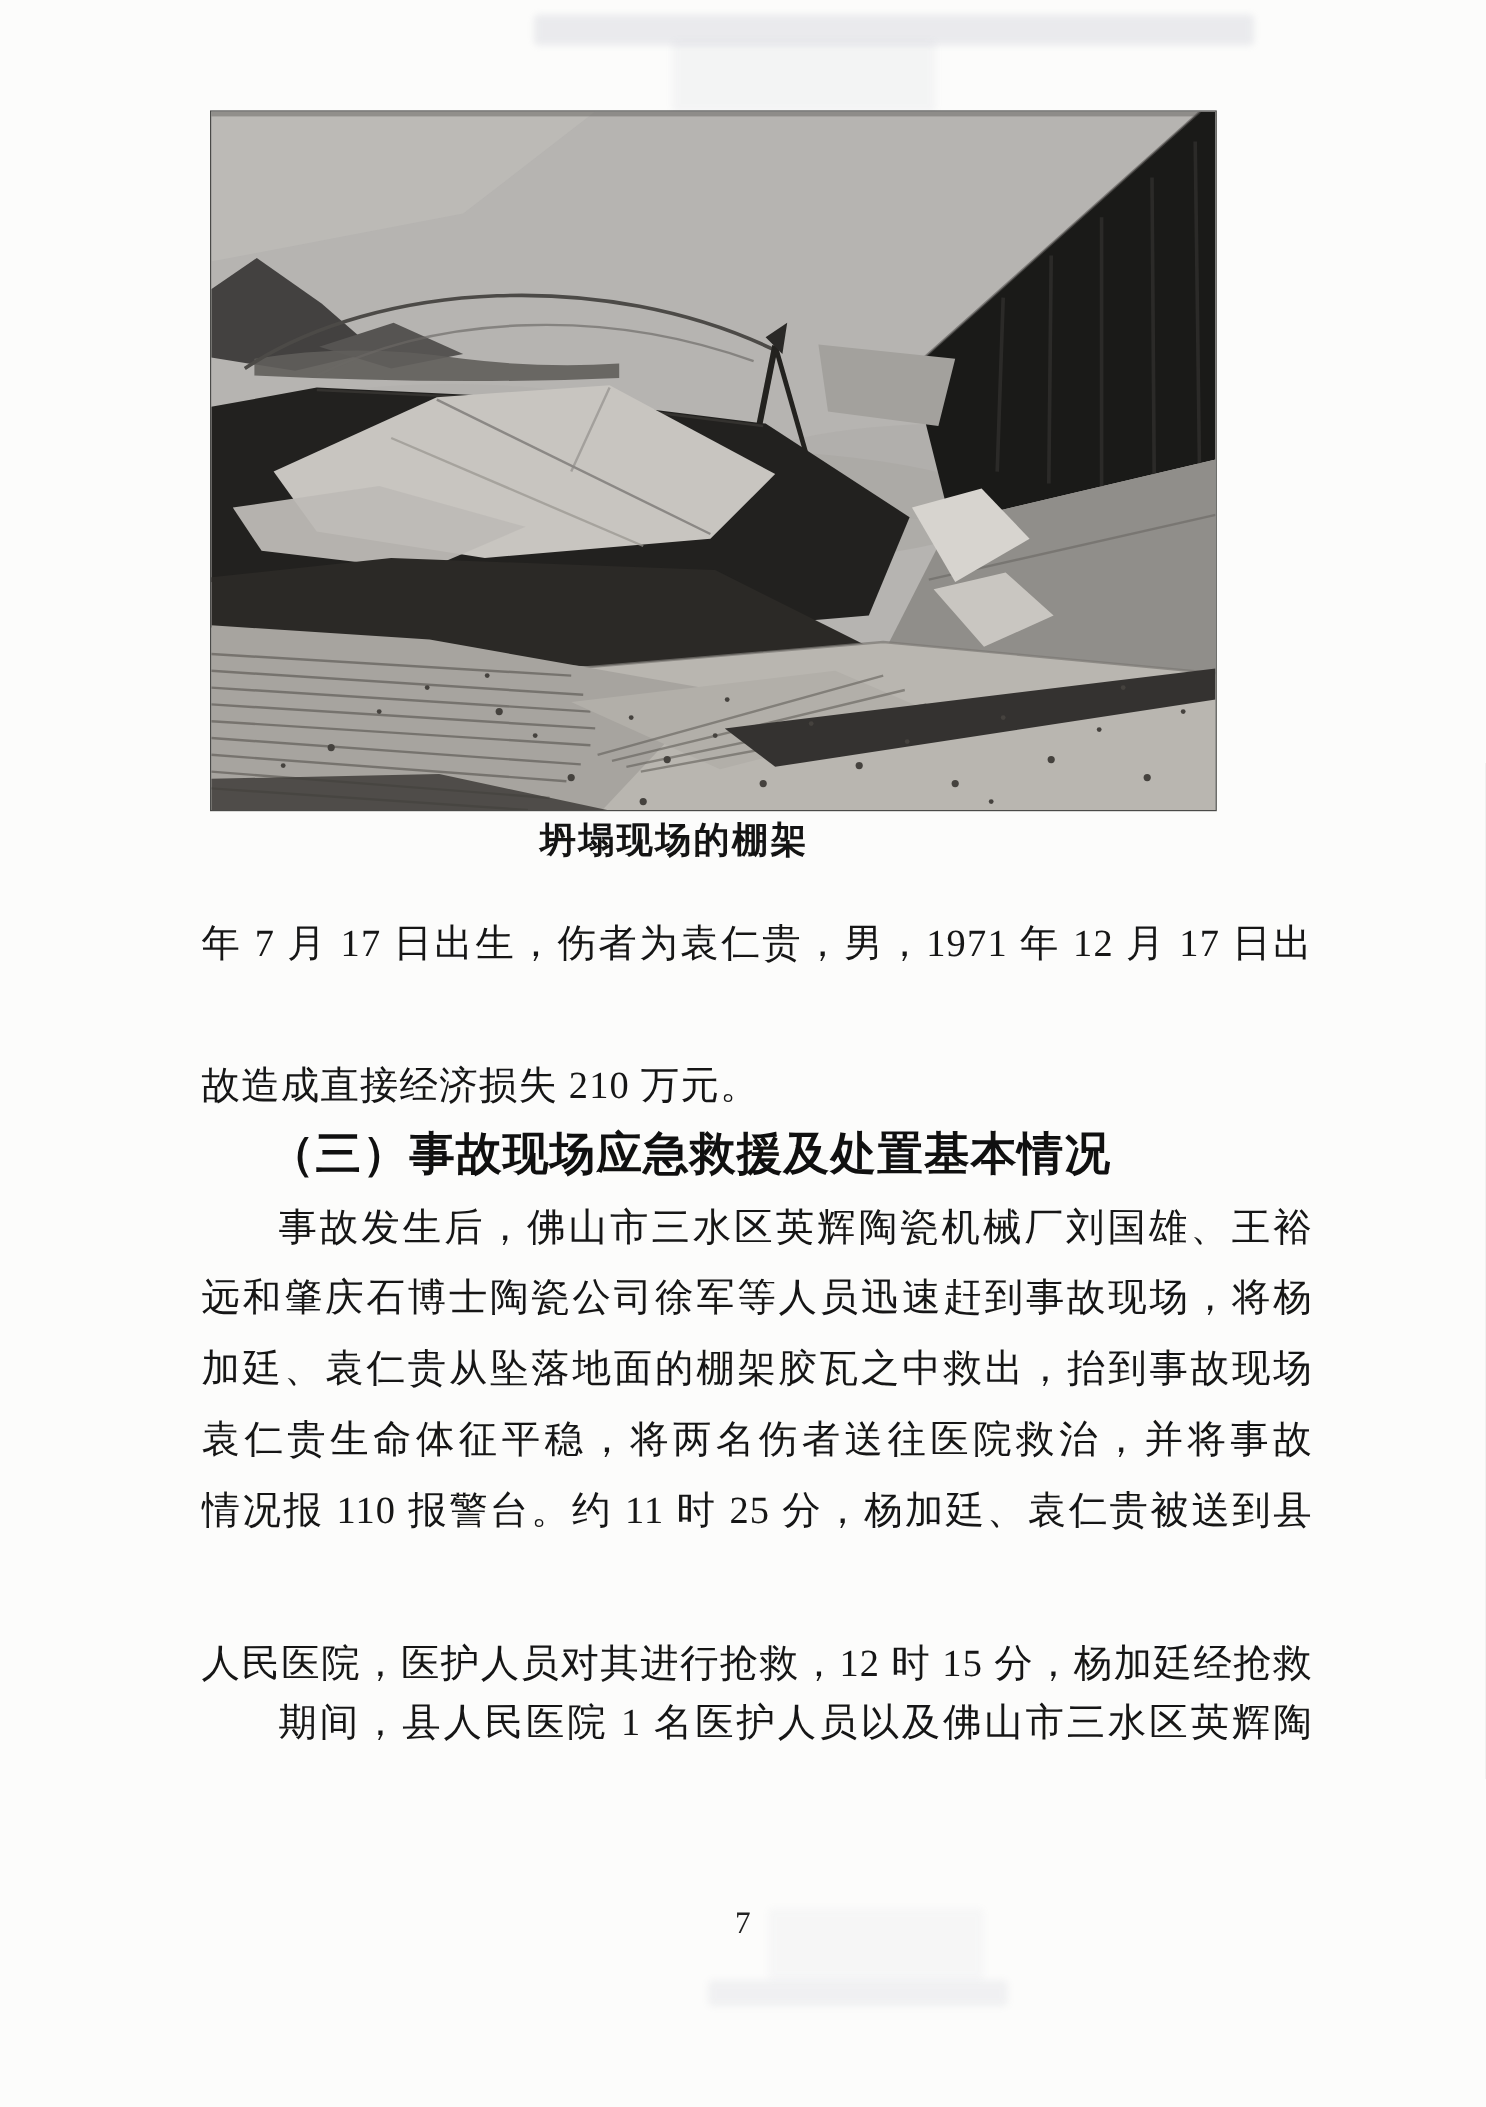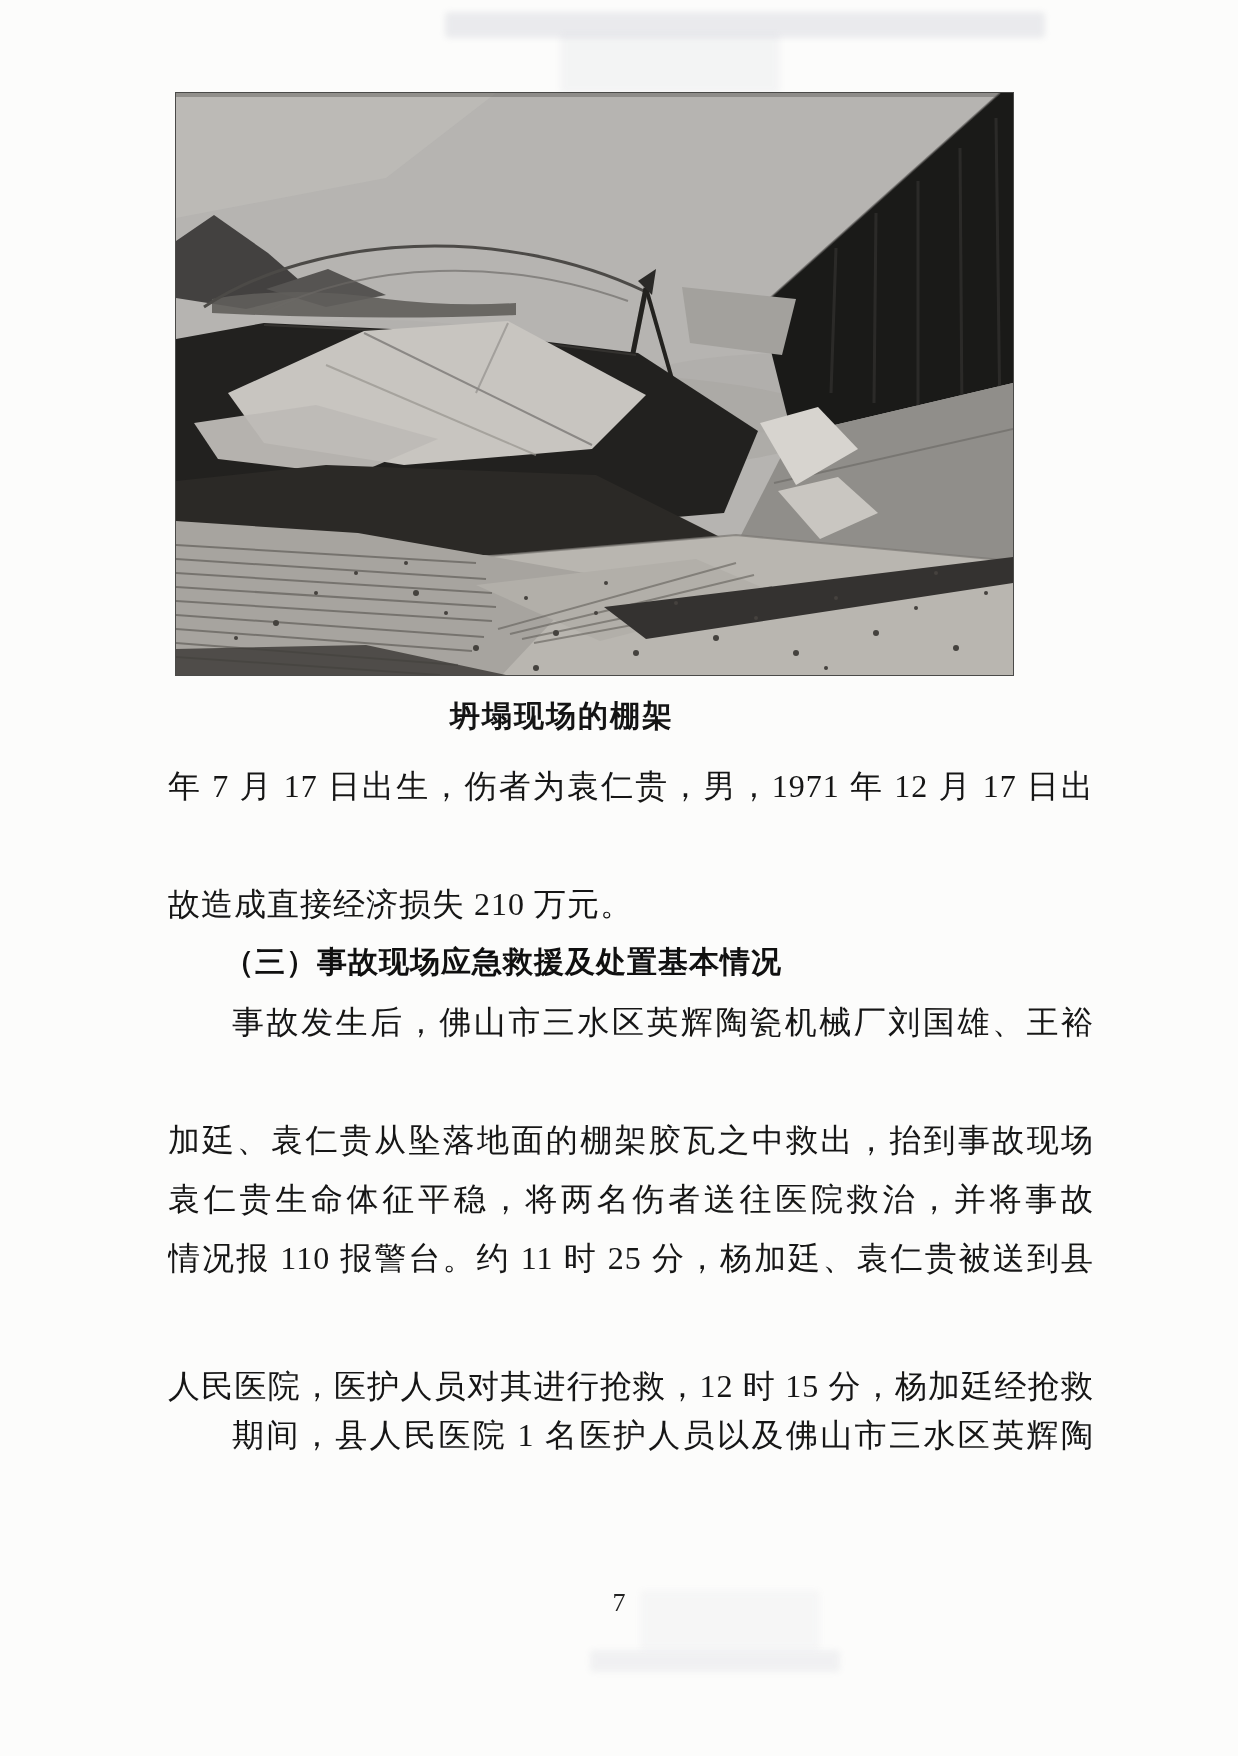--- a/index.html
+++ b/index.html
@@ -30,21 +30,21 @@
     left:176px;top:93px;
     width:837px;height:582px;
     outline:1px solid #4a4a48;
     background:#b6b4b1;
     overflow:hidden;
   }
   .photo svg{display:block;width:100%;height:100%;}
 
   .caption{
     position:absolute;
-    left:176px;top:696px;
+    left:176px;top:680px;
     width:772px;
     text-align:center;
     font-size:30px;
     font-weight:bold;
     letter-spacing:2px;
     color:#141414;
   }
 
   .bodyline{
     position:absolute;
@@ -56,21 +56,21 @@
     line-height:42px;
     color:#161616;
     letter-spacing:1px;
     white-space:normal;
   }
   .jline{text-align:justify;}
   .jline::after{content:"";display:inline-block;width:100%;height:0;}
   .indent{text-indent:64px;}
   .heading{
     font-weight:bold;
-    font-size:30px;
+    font-size:38px;
     text-indent:56px;
     letter-spacing:1px;
     color:#101010;
   }
   .pagenum{
     position:absolute;
     left:0;top:1588px;
     width:1238px;
     text-align:center;
     font-size:26px;
@@ -187,20 +187,21 @@
       </g>
     </svg>
   </div>
 
   <div class="caption">坍塌现场的棚架</div>
 
   <div class="bodyline jline" style="top:765px">年 7 月 17 日出生，伤者为袁仁贵，男，1971 年 12 月 17 日出生，</div>
   <div class="bodyline" style="top:883px">故造成直接经济损失 210 万元。</div>
   <div class="bodyline heading" style="top:941px">（三）事故现场应急救援及处置基本情况</div>
   <div class="bodyline jline indent" style="top:1001px">事故发生后，佛山市三水区英辉陶瓷机械厂刘国雄、王裕</div>
+  <div class="bodyline jline" style="top:1060px">远和肇庆石博士陶瓷公司徐军等人员迅速赶到事故现场，将杨</div>
   <div class="bodyline jline" style="top:1119px">加廷、袁仁贵从坠落地面的棚架胶瓦之中救出，抬到事故现场</div>
   <div class="bodyline jline" style="top:1178px">袁仁贵生命体征平稳，将两名伤者送往医院救治，并将事故</div>
   <div class="bodyline jline" style="top:1237px">情况报 110 报警台。约 11 时 25 分，杨加廷、袁仁贵被送到县</div>
   <div class="bodyline jline" style="top:1365px">人民医院，医护人员对其进行抢救，12 时 15 分，杨加廷经抢救</div>
   <div class="bodyline jline indent" style="top:1414px">期间，县人民医院 1 名医护人员以及佛山市三水区英辉陶</div>
 
   <div class="pagenum">7</div>
 
   <div class="smudge bottom"></div>
   <div class="smudge bottom2"></div>

